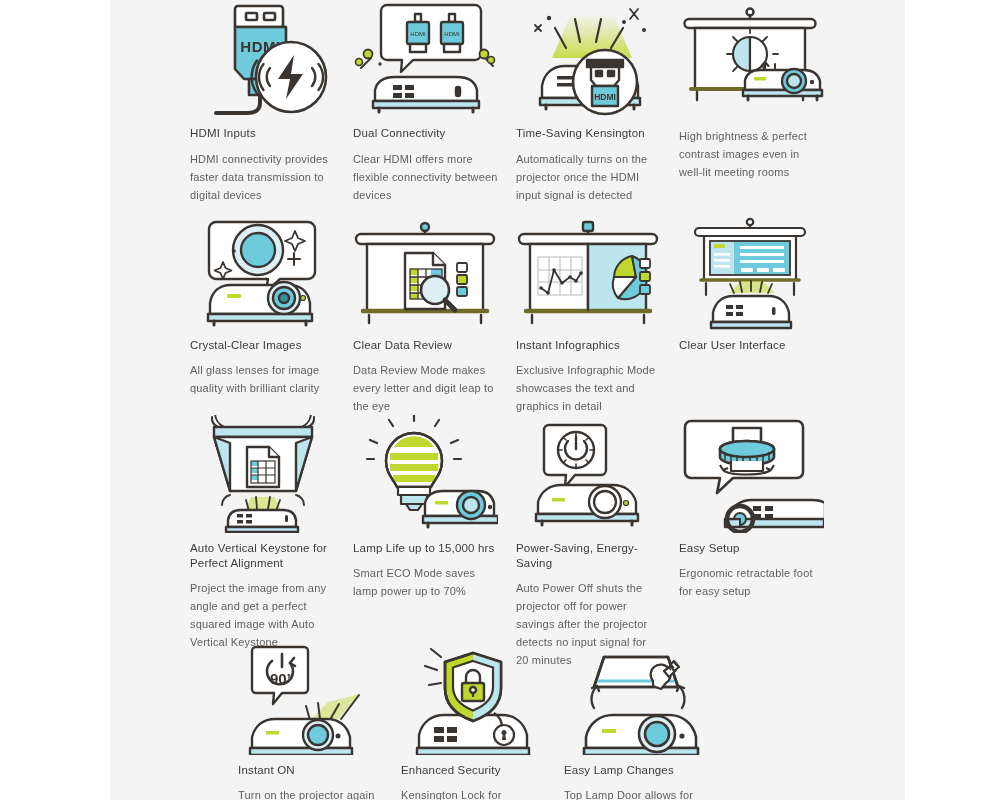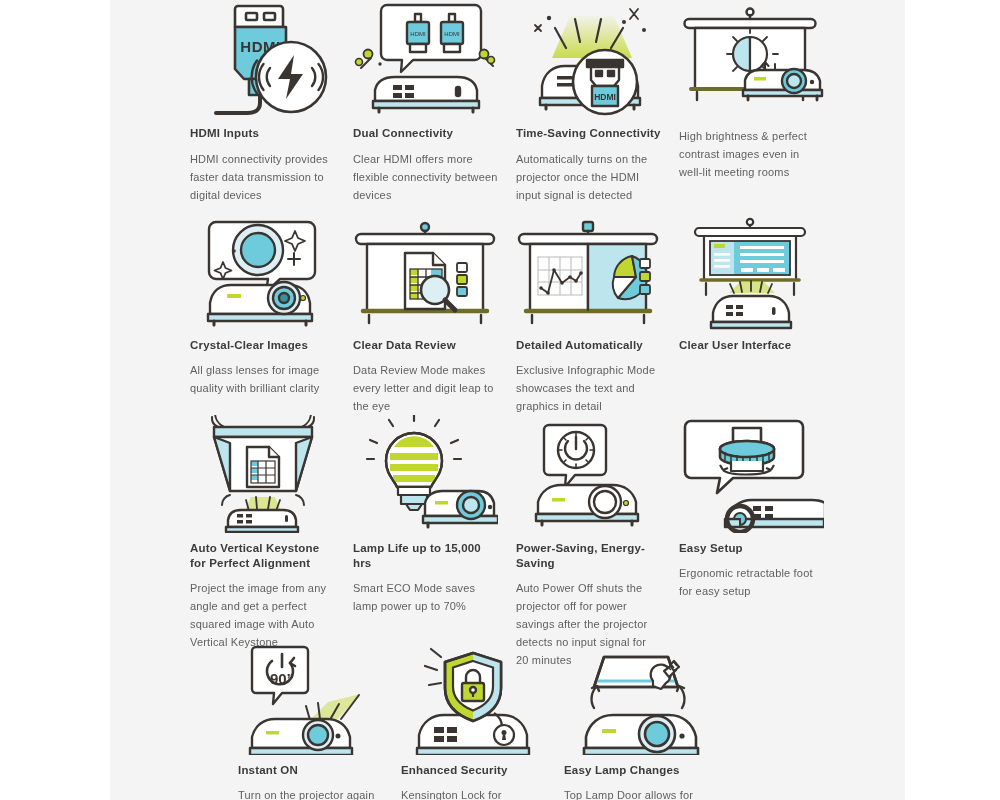--- a/index.html
+++ b/index.html
@@ -66,21 +66,21 @@
   .row-3 .icon-wrap { height: 120px; }
 
   .icon-wrap svg { display: block; }
 
   .card-title {
     font-size: 11.5px;
     color: #3b3b3b;
     line-height: 1.32;
     letter-spacing: 0.18px;
     margin-top: 8px;
-    font-weight: 700;
+    font-weight: 400;
   }
   .card-desc {
     font-size: 11px;
     color: #5f5f5f;
     line-height: 1.62;
     letter-spacing: 0.18px;
     margin-top: 9px;
     max-width: 145px;
   }
   .row-0 .card-desc { margin-top: 10px; }
@@ -197,21 +197,21 @@
             <text x="89" y="100" font-family="'Liberation Sans',sans-serif" font-size="8.5" font-weight="bold" fill="#3a3531" text-anchor="middle">HDMI</text>
             <g fill="none" stroke="#3a3531" stroke-width="1.8" stroke-linecap="round">
               <path d="M22 28 l-3 -3 M22 28 l3 3 M22 28 l-3 3 M22 28 l3 -3"></path>
               <path d="M118 14 l-4 -5 M118 14 l4 5 M118 14 l-4 5 M118 14 l4 -5"></path>
             </g>
             <circle cx="33" cy="18" r="2.2" fill="#3a3531"></circle>
             <circle cx="108" cy="22" r="2" fill="#3a3531"></circle>
             <circle cx="128" cy="30" r="2" fill="#3a3531"></circle>
           </svg>
         </div>
-        <div class="card-title">Time-Saving Connectivity</div>
+        <div class="card-title">Time-Saving Kensington</div>
         <div class="card-desc">Automatically turns on the projector once the HDMI input signal is detected</div>
       </div>
 
       <div class="card">
         <div class="icon-wrap">
           <svg width="145" height="118" viewBox="0 0 145 118">
             <g fill="none" stroke="#3a3531" stroke-width="2.4" stroke-linejoin="round" stroke-linecap="round">
               <circle cx="71" cy="12" r="3.5" fill="#ffffff"></circle>
               <path d="M71 15 v4"></path>
               <path d="M10 19 h122 a3 3 0 0 1 0 9 h-122 a3 3 0 0 1 0 -9 z" fill="#ffffff"></path>
@@ -354,21 +354,21 @@
               <path d="M120 62 l-4 -21 a22 22 0 1 1 -14 42 z" fill="#6ecbdc"></path>
               <path d="M120 62 l-18 21 a22 22 0 0 1 -4 -21 z" fill="#ffffff"></path>
             </g>
             <g fill="#ffffff" stroke="#3a3531" stroke-width="1.8">
               <rect x="124" y="44" width="10" height="9" rx="1.5"></rect>
               <rect x="124" y="57" width="10" height="9" rx="1.5" fill="#c0d72f"></rect>
               <rect x="124" y="70" width="10" height="9" rx="1.5" fill="#6ecbdc"></rect>
             </g>
           </svg>
         </div>
-        <div class="card-title">Detailed Automatically</div>
+        <div class="card-title">Instant Infographics</div>
         <div class="card-desc">Exclusive Infographic Mode showcases the text and graphics in detail</div>
       </div>
 
       <div class="card">
         <div class="icon-wrap">
           <svg width="145" height="115" viewBox="0 0 145 115">
             <g fill="none" stroke="#3a3531" stroke-width="2.2" stroke-linejoin="round" stroke-linecap="round">
               <circle cx="71" cy="7" r="3.2" fill="#ffffff"></circle>
               <path d="M71 10 v3"></path>
               <path d="M20 13 h102 a3 3 0 0 1 0 8 h-102 a3 3 0 0 1 0 -8 z" fill="#ffffff"></path>

